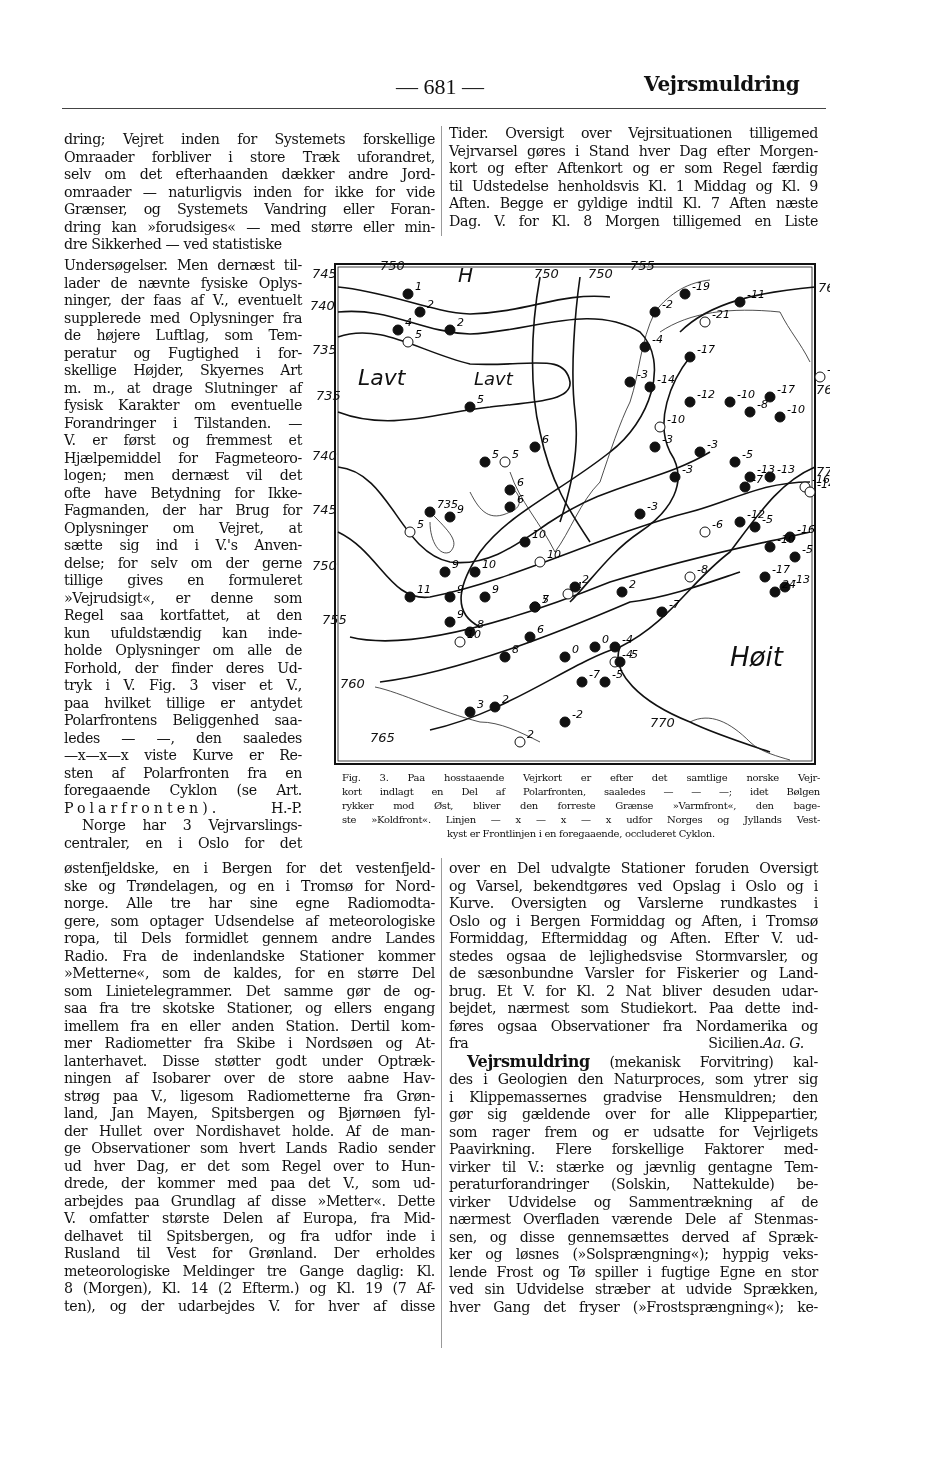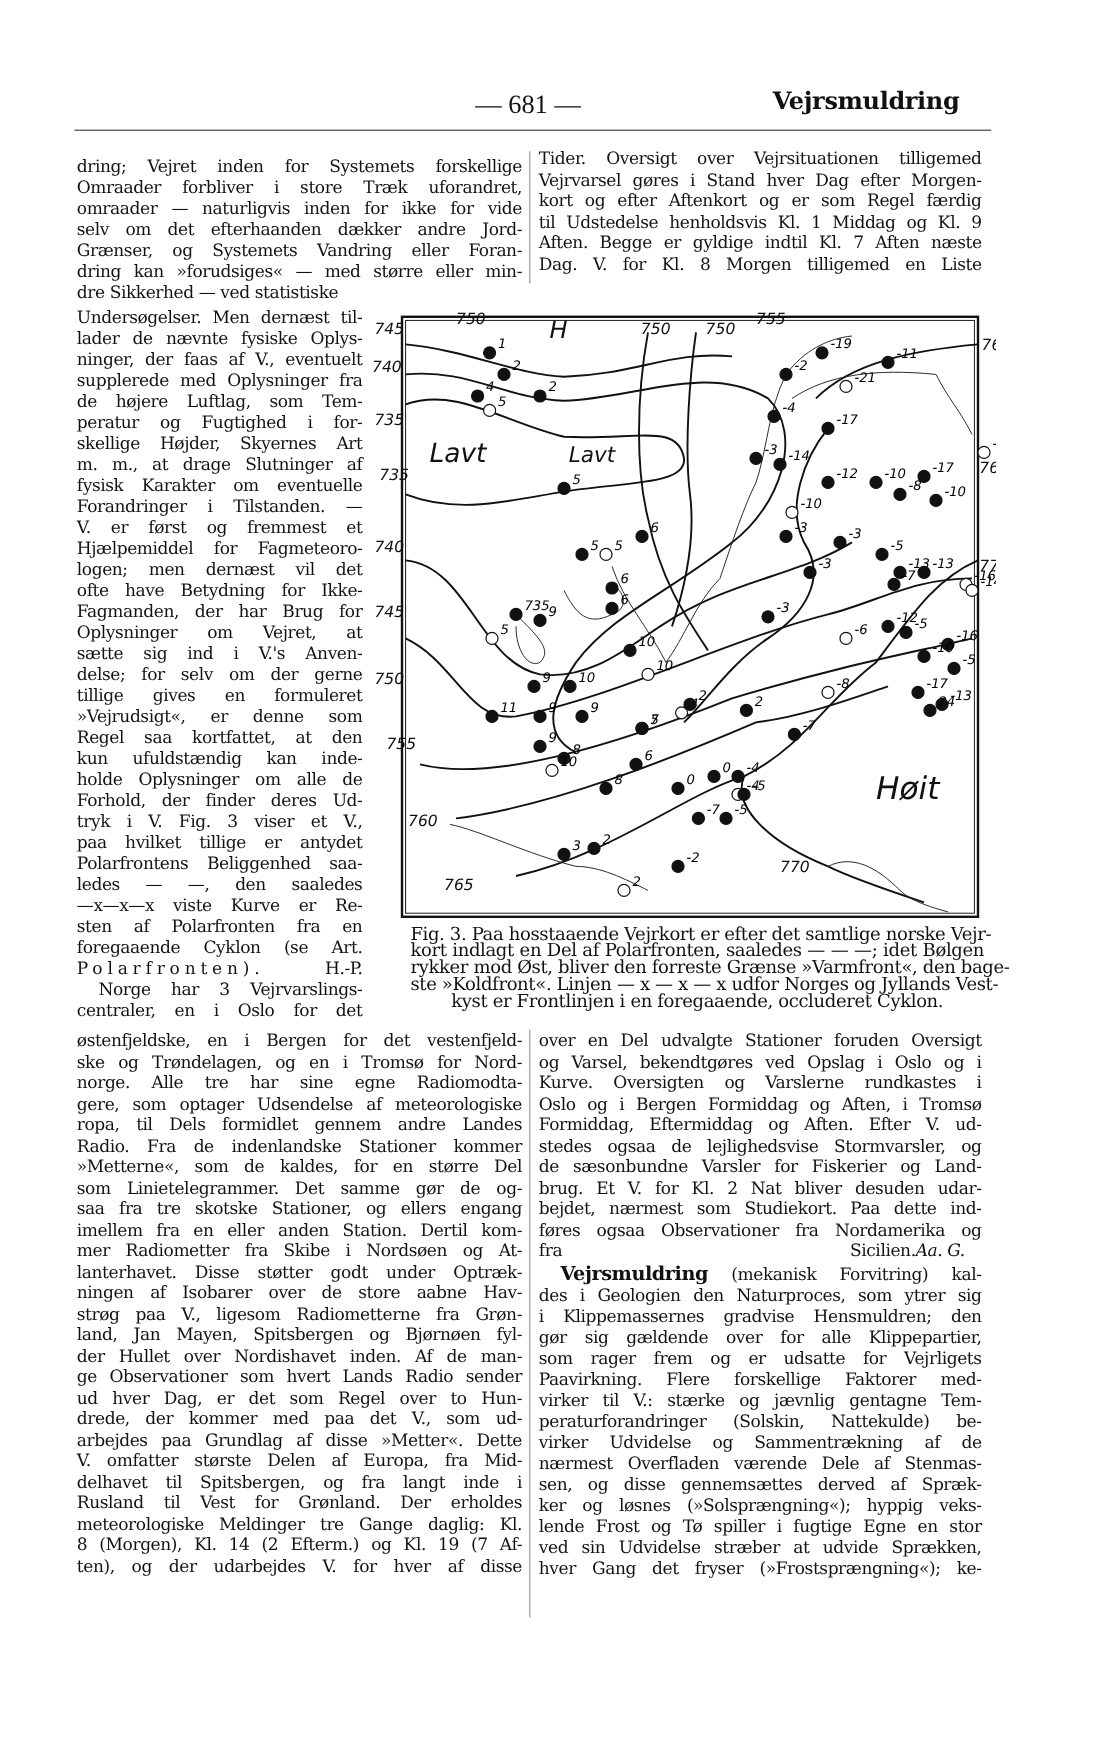--- a/index.html
+++ b/index.html
@@ -12,21 +12,21 @@
   .col{position:absolute;font-size:14.2px;line-height:17.5px;text-align:justify;font-family:"DejaVu Serif",serif;letter-spacing:-0.35px;}
   .line{display:block;white-space:nowrap;text-align:justify;text-align-last:justify;}
   .line.last{text-align-last:left;}
   .colL1{left:64px;top:131px;width:371px;}
   .colR1{left:449px;top:125px;width:369px;}
   .colL2{left:64px;top:257px;width:238px;}
   .colL3{left:64px;top:860px;width:371px;}
   .colR3{left:449px;top:860px;width:369px;}
   .divider{position:absolute;width:1px;background:#999;}
   .map{position:absolute;left:310px;top:252px;width:520px;height:520px;}
-  .caption{position:absolute;left:342px;top:771px;width:478px;font-size:15px;line-height:14px;font-family:"DejaVu Serif",serif;letter-spacing:-0.3px;}
+  .caption{position:absolute;left:342px;top:771px;width:478px;font-size:10px;line-height:14px;font-family:"DejaVu Serif",serif;letter-spacing:-0.3px;}
   .caption .line{text-align-last:justify;}
   .caption .center{text-align:center;text-align-last:center;display:block;}
   .bold{font-weight:bold;}
   .spaced{letter-spacing:4px;}
   .sig{font-style:italic;}
   .indent{padding-left:18px;}
 </style>
 </head>
 <body>
 
@@ -35,22 +35,22 @@
   <span class="running">Vejrsmuldring</span>
 </div>
 <div class="rule"></div>
 
 <div class="divider" style="left:441px;top:126px;height:110px;"></div>
 <div class="divider" style="left:441px;top:858px;height:490px;"></div>
 
 <div class="col colL1" id="leftTop">
     <span class="line">dring; Vejret inden for Systemets forskellige</span>
     <span class="line">Omraader forbliver i store Træk uforandret,</span>
+    <span class="line">selv om det efterhaanden dækker andre Jord-</span>
     <span class="line">omraader — naturligvis inden for ikke for vide</span>
-    <span class="line">selv om det efterhaanden dækker andre Jord-</span>
     <span class="line">Grænser, og Systemets Vandring eller Foran-</span>
     <span class="line">dring kan »forudsiges« — med større eller min-</span>
     <span class="line last">dre Sikkerhed — ved statistiske</span>
   </div>
 
 <div class="col colR1" id="rightTop">
     <span class="line">Tider. Oversigt over Vejrsituationen tilligemed</span>
     <span class="line">Vejrvarsel gøres i Stand hver Dag efter Morgen-</span>
     <span class="line">kort og efter Aftenkort og er som Regel færdig</span>
     <span class="line">til Udstedelse henholdsvis Kl. 1 Middag og Kl. 9</span>
@@ -492,27 +492,27 @@
     <span class="line">Radio. Fra de indenlandske Stationer kommer</span>
     <span class="line">»Metterne«, som de kaldes, for en større Del</span>
     <span class="line">som Linietelegrammer. Det samme gør de og-</span>
     <span class="line">saa fra tre skotske Stationer, og ellers engang</span>
     <span class="line">imellem fra en eller anden Station. Dertil kom-</span>
     <span class="line">mer Radiometter fra Skibe i Nordsøen og At-</span>
     <span class="line">lanterhavet. Disse støtter godt under Optræk-</span>
     <span class="line">ningen af Isobarer over de store aabne Hav-</span>
     <span class="line">strøg paa V., ligesom Radiometterne fra Grøn-</span>
     <span class="line">land, Jan Mayen, Spitsbergen og Bjørnøen fyl-</span>
-    <span class="line">der Hullet over Nordishavet inden. Af de man-</span>
+    <span class="line">der Hullet over Nordishavet holde. Af de man-</span>
     <span class="line">ge Observationer som hvert Lands Radio sender</span>
     <span class="line">ud hver Dag, er det som Regel over to Hun-</span>
     <span class="line">drede, der kommer med paa det V., som ud-</span>
     <span class="line">arbejdes paa Grundlag af disse »Metter«. Dette</span>
     <span class="line">V. omfatter største Delen af Europa, fra Mid-</span>
-    <span class="line">delhavet til Spitsbergen, og fra langt inde i</span>
+    <span class="line">delhavet til Spitsbergen, og fra udfor inde i</span>
     <span class="line">Rusland til Vest for Grønland. Der erholdes</span>
     <span class="line">meteorologiske Meldinger tre Gange daglig: Kl.</span>
     <span class="line">8 (Morgen), Kl. 14 (2 Efterm.) og Kl. 19 (7 Af-</span>
     <span class="line">ten), og der udarbejdes V. for hver af disse</span>
   </div>
 
 <div class="col colR3">
   <div id="rightBottom">
       <span class="line">over en Del udvalgte Stationer foruden Oversigt</span>
       <span class="line">og Varsel, bekendtgøres ved Opslag i Oslo og i</span>

